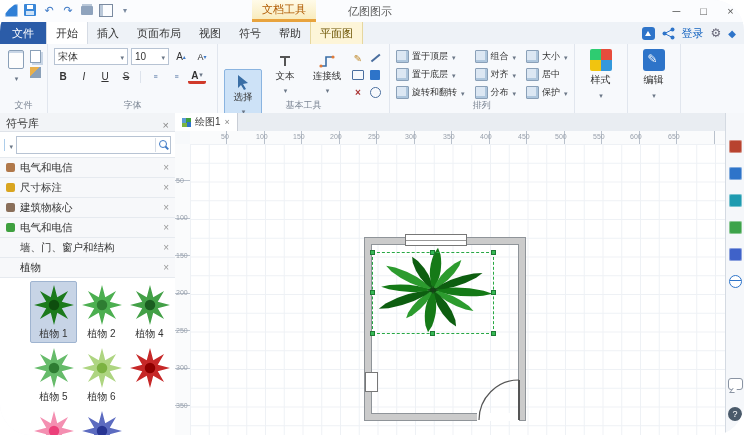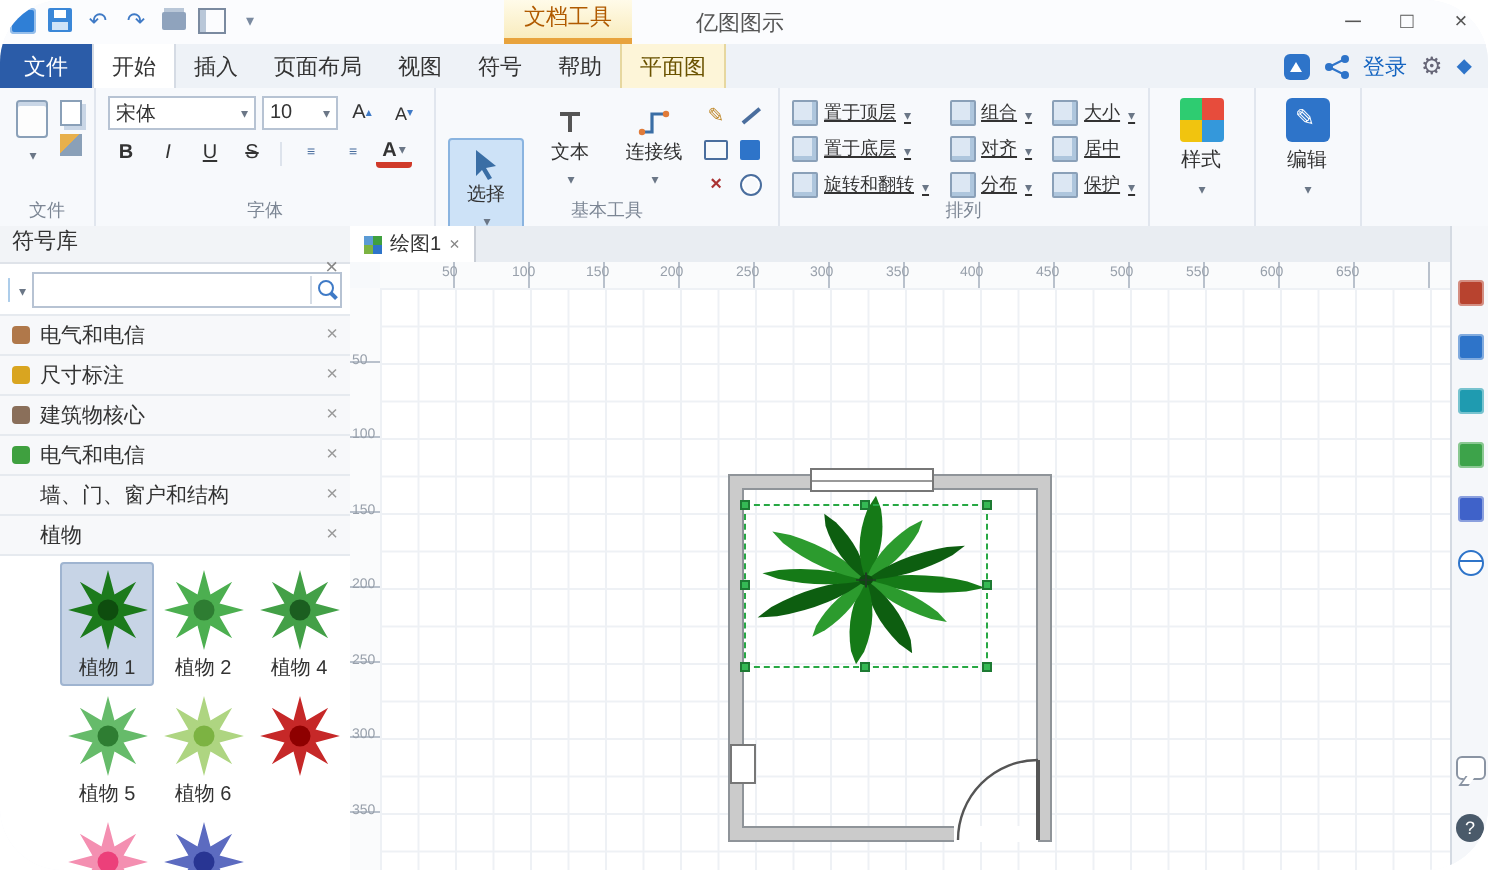--- a/index.html
+++ b/index.html
@@ -77,37 +77,37 @@
   .mi{display:flex;align-items:center;justify-content:center;font-size:10px;color:#4a6e9e;}
   .ic-pen::after{content:"✎";color:#c08a2d;}
   .ic-line{position:relative;}
   .ic-line::after{content:"";width:11px;height:1.5px;background:#4a6e9e;transform:rotate(-40deg);}
   .ic-shape{width:10px;height:8px;border:1.5px solid #4a6e9e;border-radius:1px;}
   .ic-fill{width:10px;height:10px;background:#2e74c9;border-radius:1px;}
   .ic-erase::after{content:"×";color:#a33;font-weight:bold;}
   .ic-snap{width:9px;height:9px;border:1.5px solid #4a6e9e;border-radius:50%;box-shadow:inset 0 0 0 1px #fff;}
 
   
-  .arrb{gap:10px;text-decoration:underline;}
+  .arrb{gap:10px;}
   .acol{display:flex;flex-direction:column;gap:5px;padding-top:2px;}
   .arr-item{display:flex;align-items:center;gap:3px;font-size:9px;color:#333;white-space:nowrap;}
   .ai{width:11px;height:11px;border:1px solid #8aa0b8;background:#dce7f3;box-shadow:inset -2px -2px 0 #aec6dd;border-radius:1px;}
 
   
   .bigbtn2{width:40px;height:52px;display:flex;flex-direction:column;align-items:center;justify-content:center;gap:2px;font-size:10px;}
   .ic-style{width:22px;height:22px;border-radius:2px;background:conic-gradient(#e74c3c 0 25%,#3498db 0 50%,#f1c40f 0 75%,#2ecc71 0);}
   .ic-edit{width:22px;height:22px;border-radius:3px;background:#2e74c9;position:relative;}
   .ic-edit::after{content:"✎";color:#fff;position:absolute;left:5px;top:3px;font-size:12px;}
 
   
   .toolsvg{width:16px;height:16px;}
 
   
   .sidebar{position:absolute;left:0;top:113px;width:175px;bottom:0;background:#fff;border-right:1px solid #c9ced6;display:flex;flex-direction:column;overflow:hidden;}
-  .sb-head{height:18px;background:#f2f4f7;border-bottom:1px solid #dfe3e9;display:flex;align-items:flex-start;padding:0 6px;font-size:11px;color:#333;flex-direction:column;}
+  .sb-head{height:18px;background:#f2f4f7;border-bottom:1px solid #dfe3e9;display:flex;align-items:flex-end;padding:0 6px;font-size:11px;color:#333;}
   .sb-close{margin-left:auto;color:#888;font-size:11px;}
   .sb-search{height:21px;display:flex;align-items:center;gap:3px;padding:2px 4px;border-bottom:1px solid #e6eaef;}
   .ic-lib{width:12px;height:12px;background:#5b9bd5;border-radius:2px;box-shadow:inset 0 0 0 1px rgba(255,255,255,.5);}
   .searchbox{flex:1;display:flex;align-items:center;border:1px solid #b7c3d3;background:#fff;height:16px;}
   .searchbox input{flex:1;border:0;outline:0;height:13px;font-size:10px;padding:0 3px;min-width:0;}
   .sdiv{width:1px;height:14px;background:#d6dde6;}
   .ic-search{position:relative;width:14px;height:14px;flex:0 0 14px;}
   .ic-search::before{content:"";position:absolute;left:3px;top:2px;width:6px;height:6px;border:1.5px solid #3f7ac6;border-radius:50%;}
   .ic-search::after{content:"";position:absolute;left:9px;top:9px;width:4px;height:1.5px;background:#3f7ac6;transform:rotate(45deg);}
   .sb-section{height:19px;display:flex;align-items:center;gap:5px;padding:0 6px;background:#f7f8fa;border-bottom:1px solid #e6eaef;font-size:10.5px;color:#333;}

